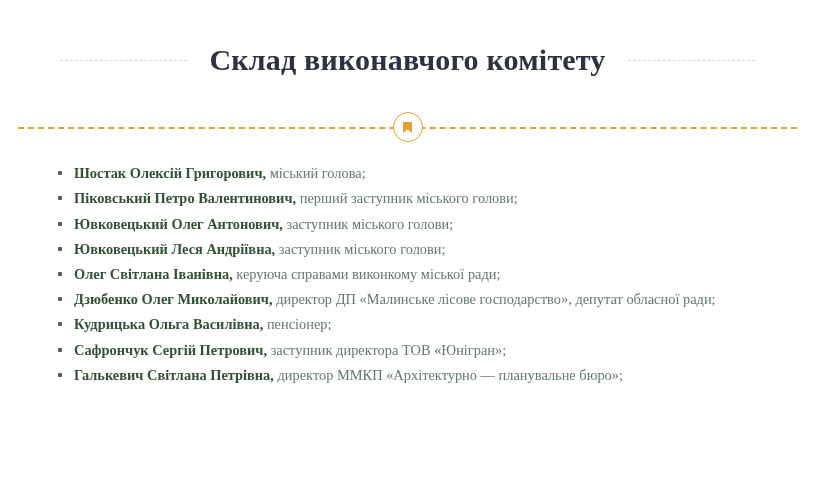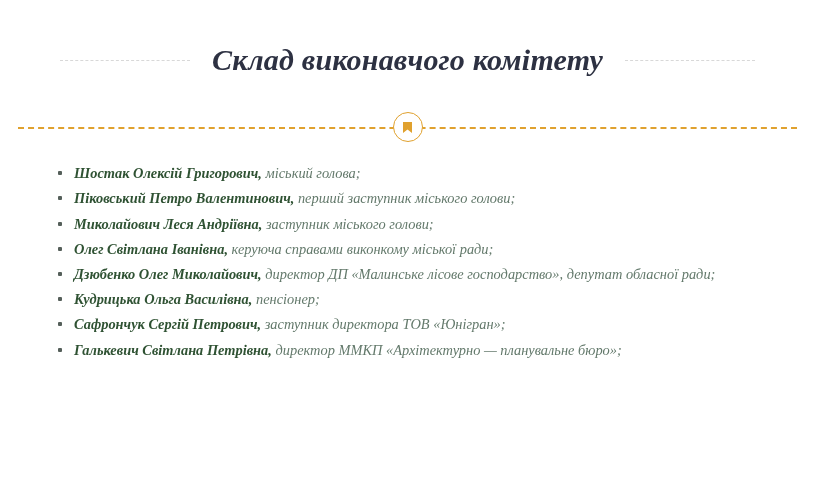--- a/index.html
+++ b/index.html
@@ -13,21 +13,20 @@
     font-family: "Liberation Serif", "DejaVu Serif", serif;
     overflow: hidden;
   }
 
   .page {
     width: 815px;
     height: 479px;
     position: relative;
     box-sizing: border-box;
     background: #ffffff;
-    font-style: italic;
   }
 
   
   .title-row {
     display: flex;
     align-items: center;
     padding: 22px 14px 0 14px;
     box-sizing: border-box;
   }
   .title-rule {
@@ -141,21 +140,24 @@
   </div>
 
   <ul class="members">
     <li class="member">
       <span class="m-name">Шостак Олексій Григорович,</span><span class="m-role"> міський голова;</span>
     </li>
     <li class="member">
       <span class="m-name">Піковський Петро Валентинович,</span><span class="m-role"> перший заступник міського голови;</span>
     </li>
     <li class="member">
-      <span class="m-name">Миколайович Леся Андріївна,</span><span class="m-role"> заступник міського голови;</span>
+      <span class="m-name">Ювковецький Олег Антонович,</span><span class="m-role"> заступник міського голови;</span>
+    </li>
+    <li class="member">
+      <span class="m-name">Ювковецький Леся Андріївна,</span><span class="m-role"> заступник міського голови;</span>
     </li>
     <li class="member">
       <span class="m-name">Олег Світлана Іванівна,</span><span class="m-role"> керуюча справами виконкому міської ради;</span>
     </li>
     <li class="member">
       <span class="m-name">Дзюбенко Олег Миколайович,</span><span class="m-role"> директор ДП «Малинське лісове господарство», депутат обласної ради;</span>
     </li>
     <li class="member">
       <span class="m-name">Кудрицька Ольга Василівна,</span><span class="m-role"> пенсіонер;</span>
     </li>

